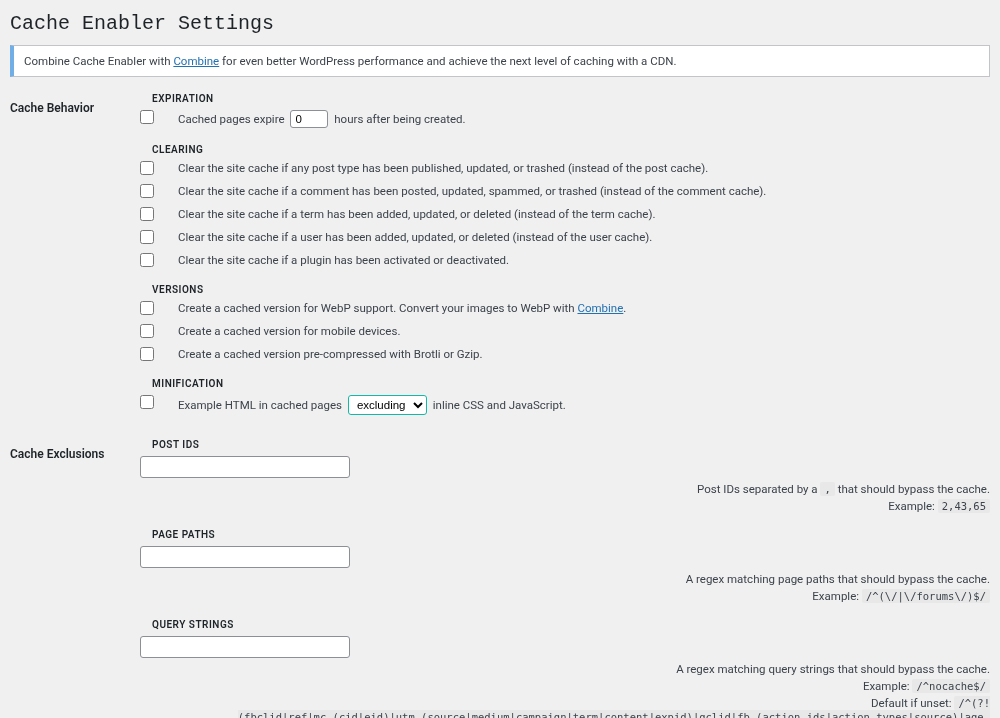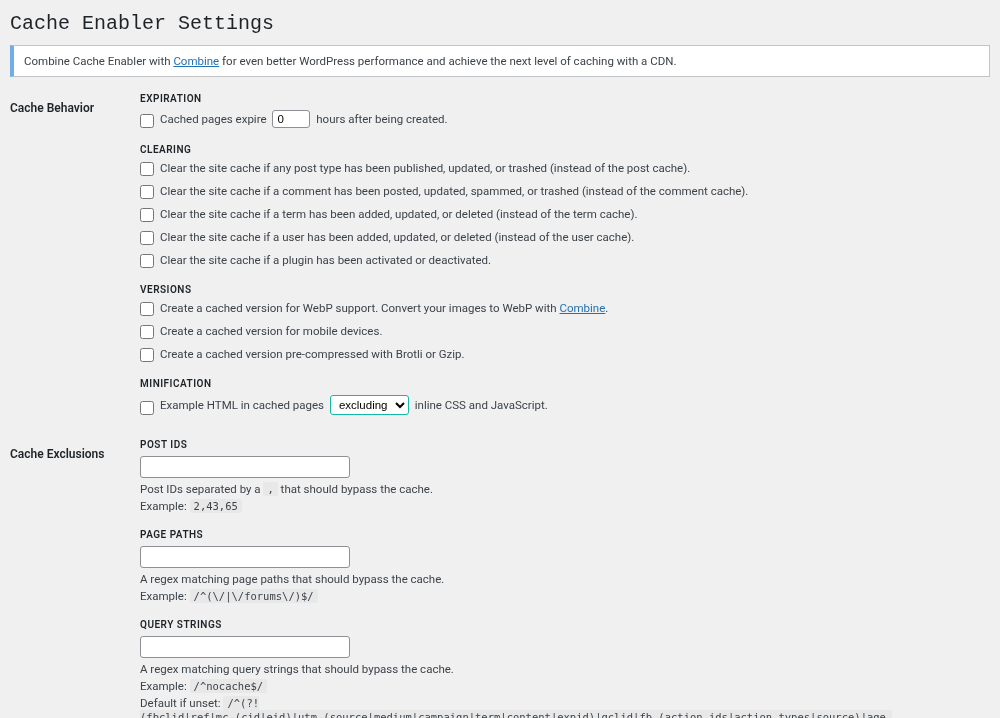--- a/index.html
+++ b/index.html
@@ -40,25 +40,26 @@
   }
   .form-table td { padding: 2px 0 14px 0; vertical-align: top; }
   .fieldset { margin-bottom: 16px; }
   .subtitle {
     font-size: 10px;
     letter-spacing: 0.5px;
     font-weight: 600;
     color: #1d2327;
     text-transform: uppercase;
     margin-bottom: 6px;
+    margin-left: 12px;
   }
   label.chk {
     display: flex;
-    align-items: flex-end;
-    gap: 6px;
+    align-items: flex-start;
+    gap: 24px;
     font-size: 11.5px;
     color: #3c434a;
     margin-bottom: 8px;
     line-height: 1.3;
   }
   label.chk input[type="checkbox"] {
     width: 14px; height: 14px;
     accent-color: #2271b1;
     margin: 0;
   }
@@ -87,20 +88,21 @@
     border: 1px solid #8c8f94;
     border-radius: 3px;
     background: #fff;
     display: block;
     margin-bottom: 4px;
   }
   .desc {
     font-size: 11.5px;
     color: #3c434a;
     margin-bottom: 3px;
+    text-align: right;
   }
   code {
     font-family: Menlo, Consolas, monospace;
     font-size: 10.5px;
     background: #e8e8e9;
     padding: 1px 4px;
     border-radius: 2px;
   }
 </style>
 </head>

